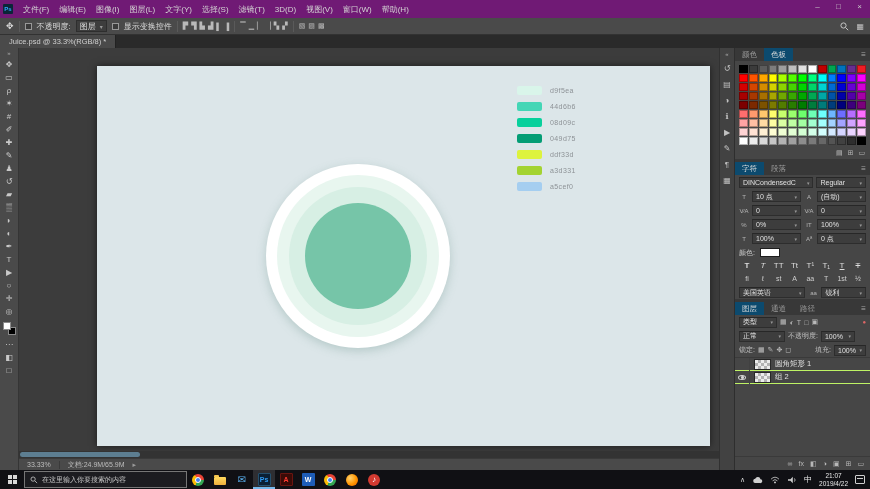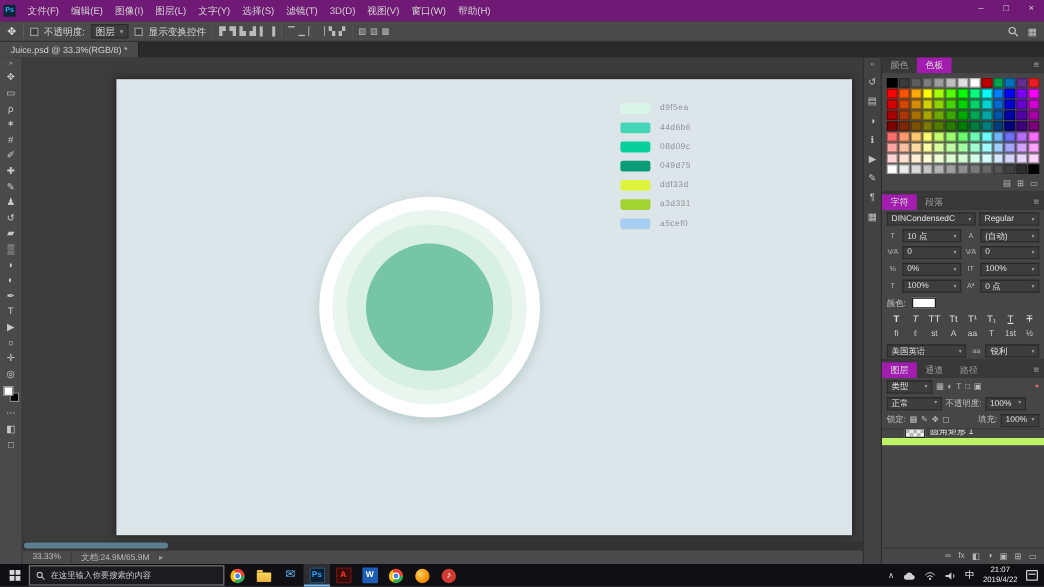--- a/index.html
+++ b/index.html
@@ -72,21 +72,21 @@
   .dock-collapse{font-size:6px;color:#aaa}
   .dock-icon{font-size:8px;color:#c2c2c2}
 
   
   .panels{width:136px;background:#464646;border-left:1px solid #2e2e2e;display:flex;flex-direction:column;
           font-size:8px;flex:0 0 auto}
   .panel{border-bottom:3px solid #383838}
   .panel.layers-panel{flex:1;display:flex;flex-direction:column;min-height:0;border-bottom:none}
   .ptabs{height:13px;background:#383838;display:flex;align-items:stretch}
   .ptab{padding:0 7px;display:flex;align-items:center;font-size:7.5px;color:#9c9c9c}
-  .ptab.active{background:#a21caf;color:#ddd}
+  .ptab.active{background:#0c4a6e;color:#ddd}
   .panel-menu{margin-left:auto;padding-right:4px;display:flex;align-items:center;color:#aaa;font-size:8px}
 
   .swgrid{display:grid;grid-template-columns:repeat(13,1fr);gap:1px;padding:4px 4px 2px 4px}
   .sw{height:8px;border:1px solid rgba(0,0,0,.3)}
   .pfoot{display:flex;justify-content:flex-end;gap:5px;padding:2px 5px;color:#b5b5b5;font-size:7px}
 
   .crow{height:13px;display:flex;align-items:center;gap:3px;padding:0 4px;margin-top:1px}
   .ficon{color:#b5b5b5;font-size:6px;min-width:10px;text-align:center}
   .fbox{flex:1;background:#3d3d3d;border:1px solid #2d2d2d;border-top-color:#272727;height:11px;
         display:flex;align-items:center;padding:0 3px;font-size:7px;color:#e0e0e0;overflow:hidden;white-space:nowrap}
@@ -97,21 +97,21 @@
   .trow{display:flex;justify-content:space-between;align-items:center;padding:0 6px;height:13px;color:#ddd;font-size:8px}
   .trow .tg{width:12px;text-align:center}
   .b{font-weight:bold}.i{font-style:italic}.u{text-decoration:underline}.s{text-decoration:line-through}
   .otrow{font-size:7px;color:#cfcfcf}
 
   .lfilter{height:14px;display:flex;align-items:center;gap:3px;padding:0 4px;color:#c5c5c5}
   .lrow2{height:14px;display:flex;align-items:center;gap:3px;padding:0 4px;color:#c5c5c5;font-size:7px}
   .small-label{font-size:7px;color:#c0c0c0;white-space:nowrap}
   .lockicons{display:flex;gap:3px;font-size:7px;color:#bbb}
   .llist{flex:1;min-height:0;overflow:hidden;border-top:1px solid #3a3a3a;background:#464646}
-  .lrow{height:13px;display:flex;align-items:flex-end;border-bottom:6px solid #bef264}
+  .lrow{height:13px;display:flex;align-items:center;border-bottom:1px solid #bef264}
   .lrow.selected{background:#55657a}
   .leye{width:15px;height:13px;border-right:1px solid #414141;display:flex;align-items:center;justify-content:center;flex:0 0 auto}
   .eyeball{width:8px;height:5px;border:1px solid #d6d6d6;border-radius:50%;position:relative;visibility:hidden}
   .eyeball::after{content:"";position:absolute;left:2px;top:0.5px;width:2.5px;height:2.5px;border-radius:50%;background:#d6d6d6}
   .leye.eye .eyeball{visibility:visible}
   .lthumb{width:17px;height:11px;margin:0 4px;border:1px solid #282828;flex:0 0 auto;
     background-color:#ececec;
     background-image:linear-gradient(45deg,#b3b3b3 25%,transparent 25%,transparent 75%,#b3b3b3 75%),
                      linear-gradient(45deg,#b3b3b3 25%,transparent 25%,transparent 75%,#b3b3b3 75%);
     background-size:6px 6px;background-position:0 0,3px 3px}
@@ -582,20 +582,27 @@
               <span class="leye">
                 <span class="eyeball"></span>
               </span>
               <span class="lthumb"></span>
               <span class="lname">圆角矩形 1</span>
             </div>
 
 
 
 
+            <div class="lrow">
+              <span class="leye eye">
+                <span class="eyeball"></span>
+              </span>
+              <span class="lthumb"></span>
+              <span class="lname">组 2</span>
+            </div>
 
 
           </div>
         <div class="lfoot">
 
         <span>∞</span>
             <span>fx</span>
             <span>◧</span>
             <span>◑</span>
             <span>▣</span>

